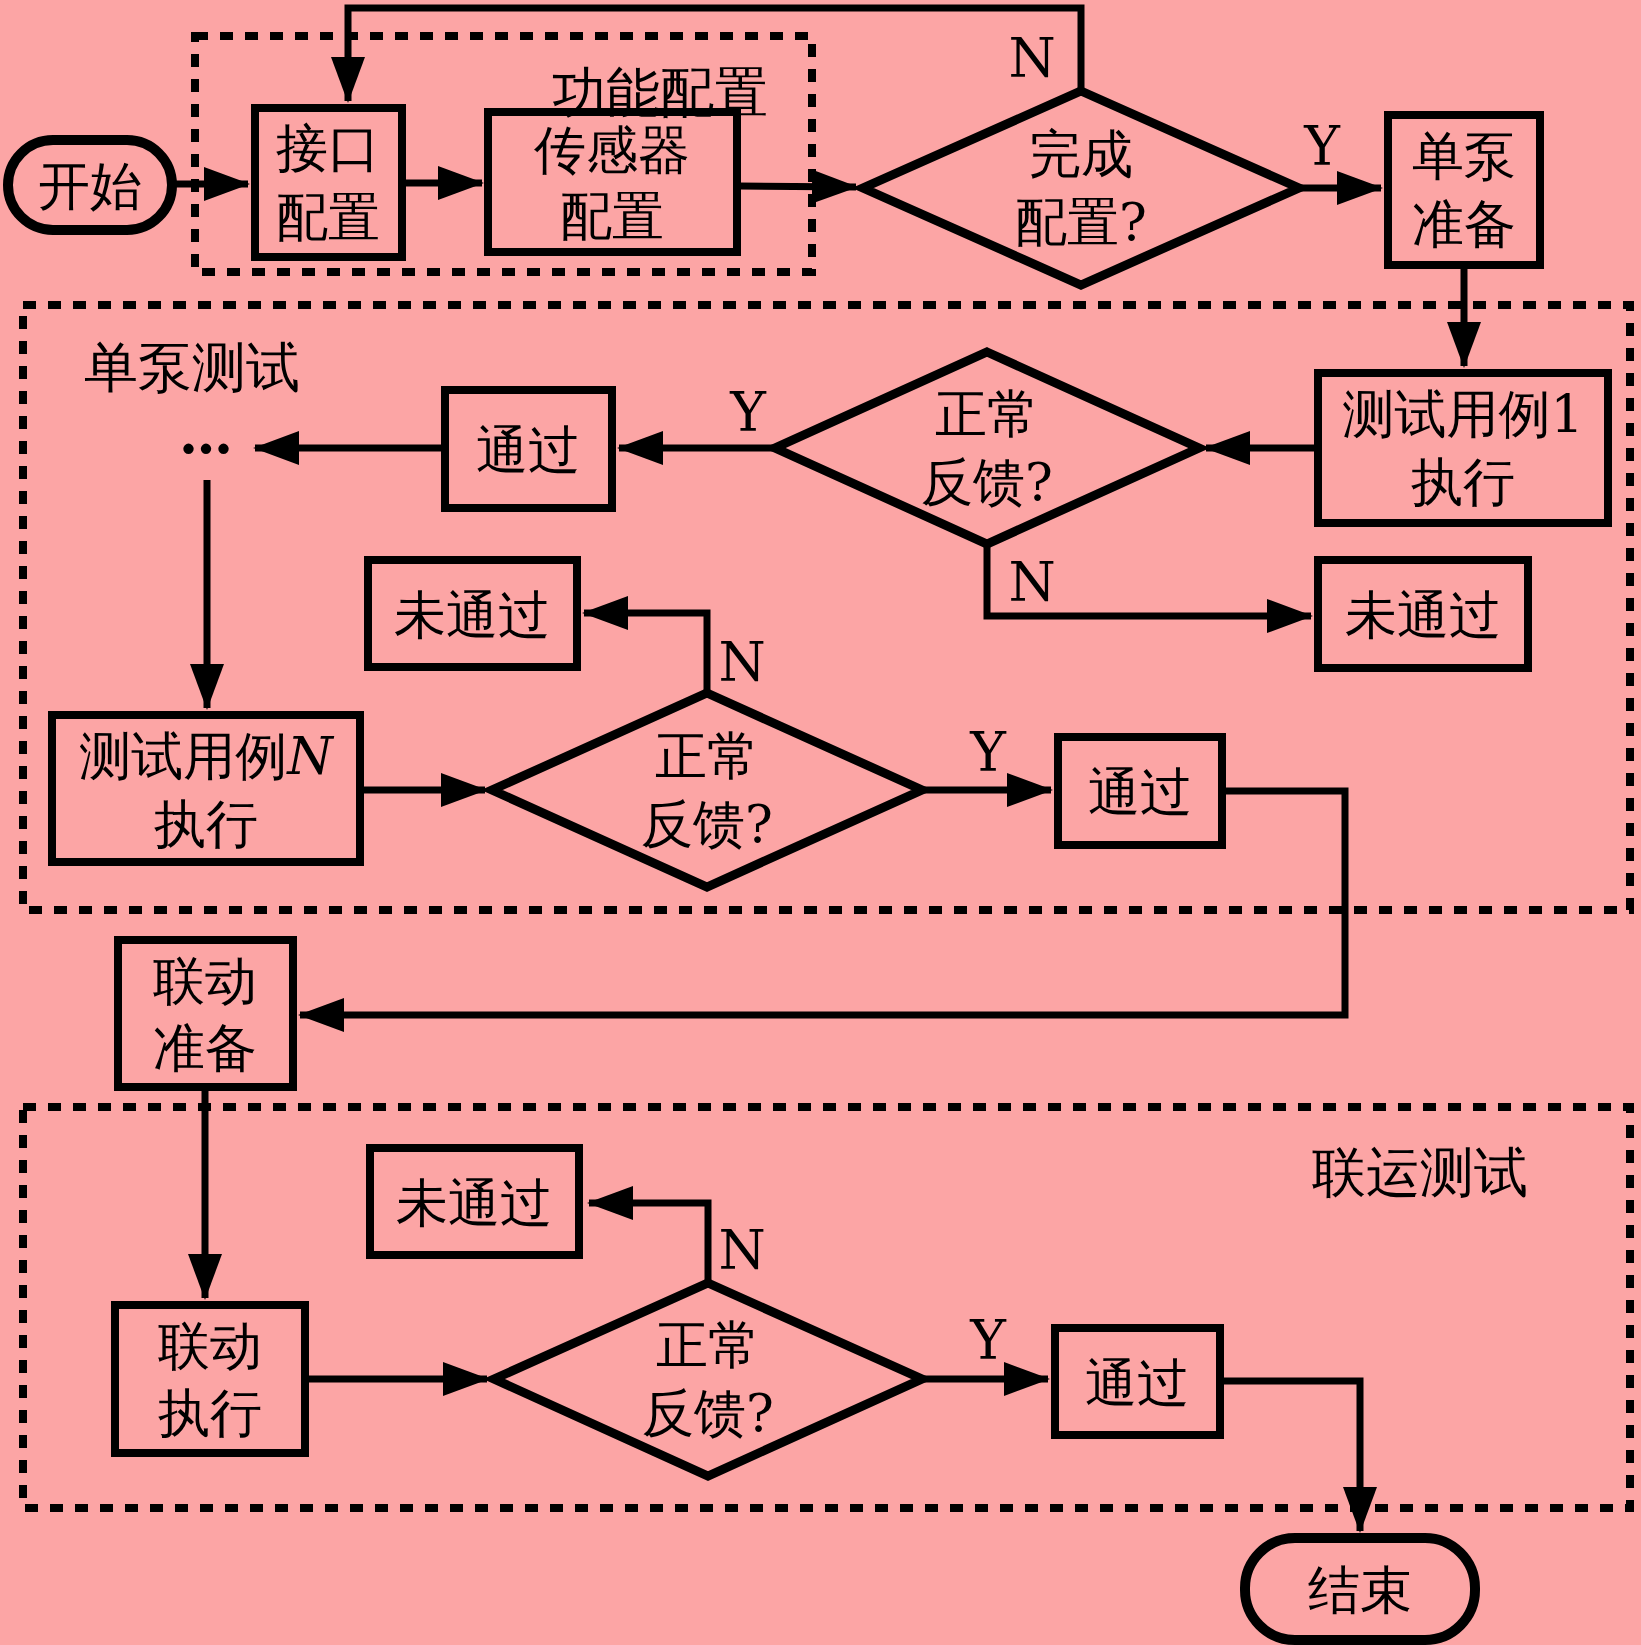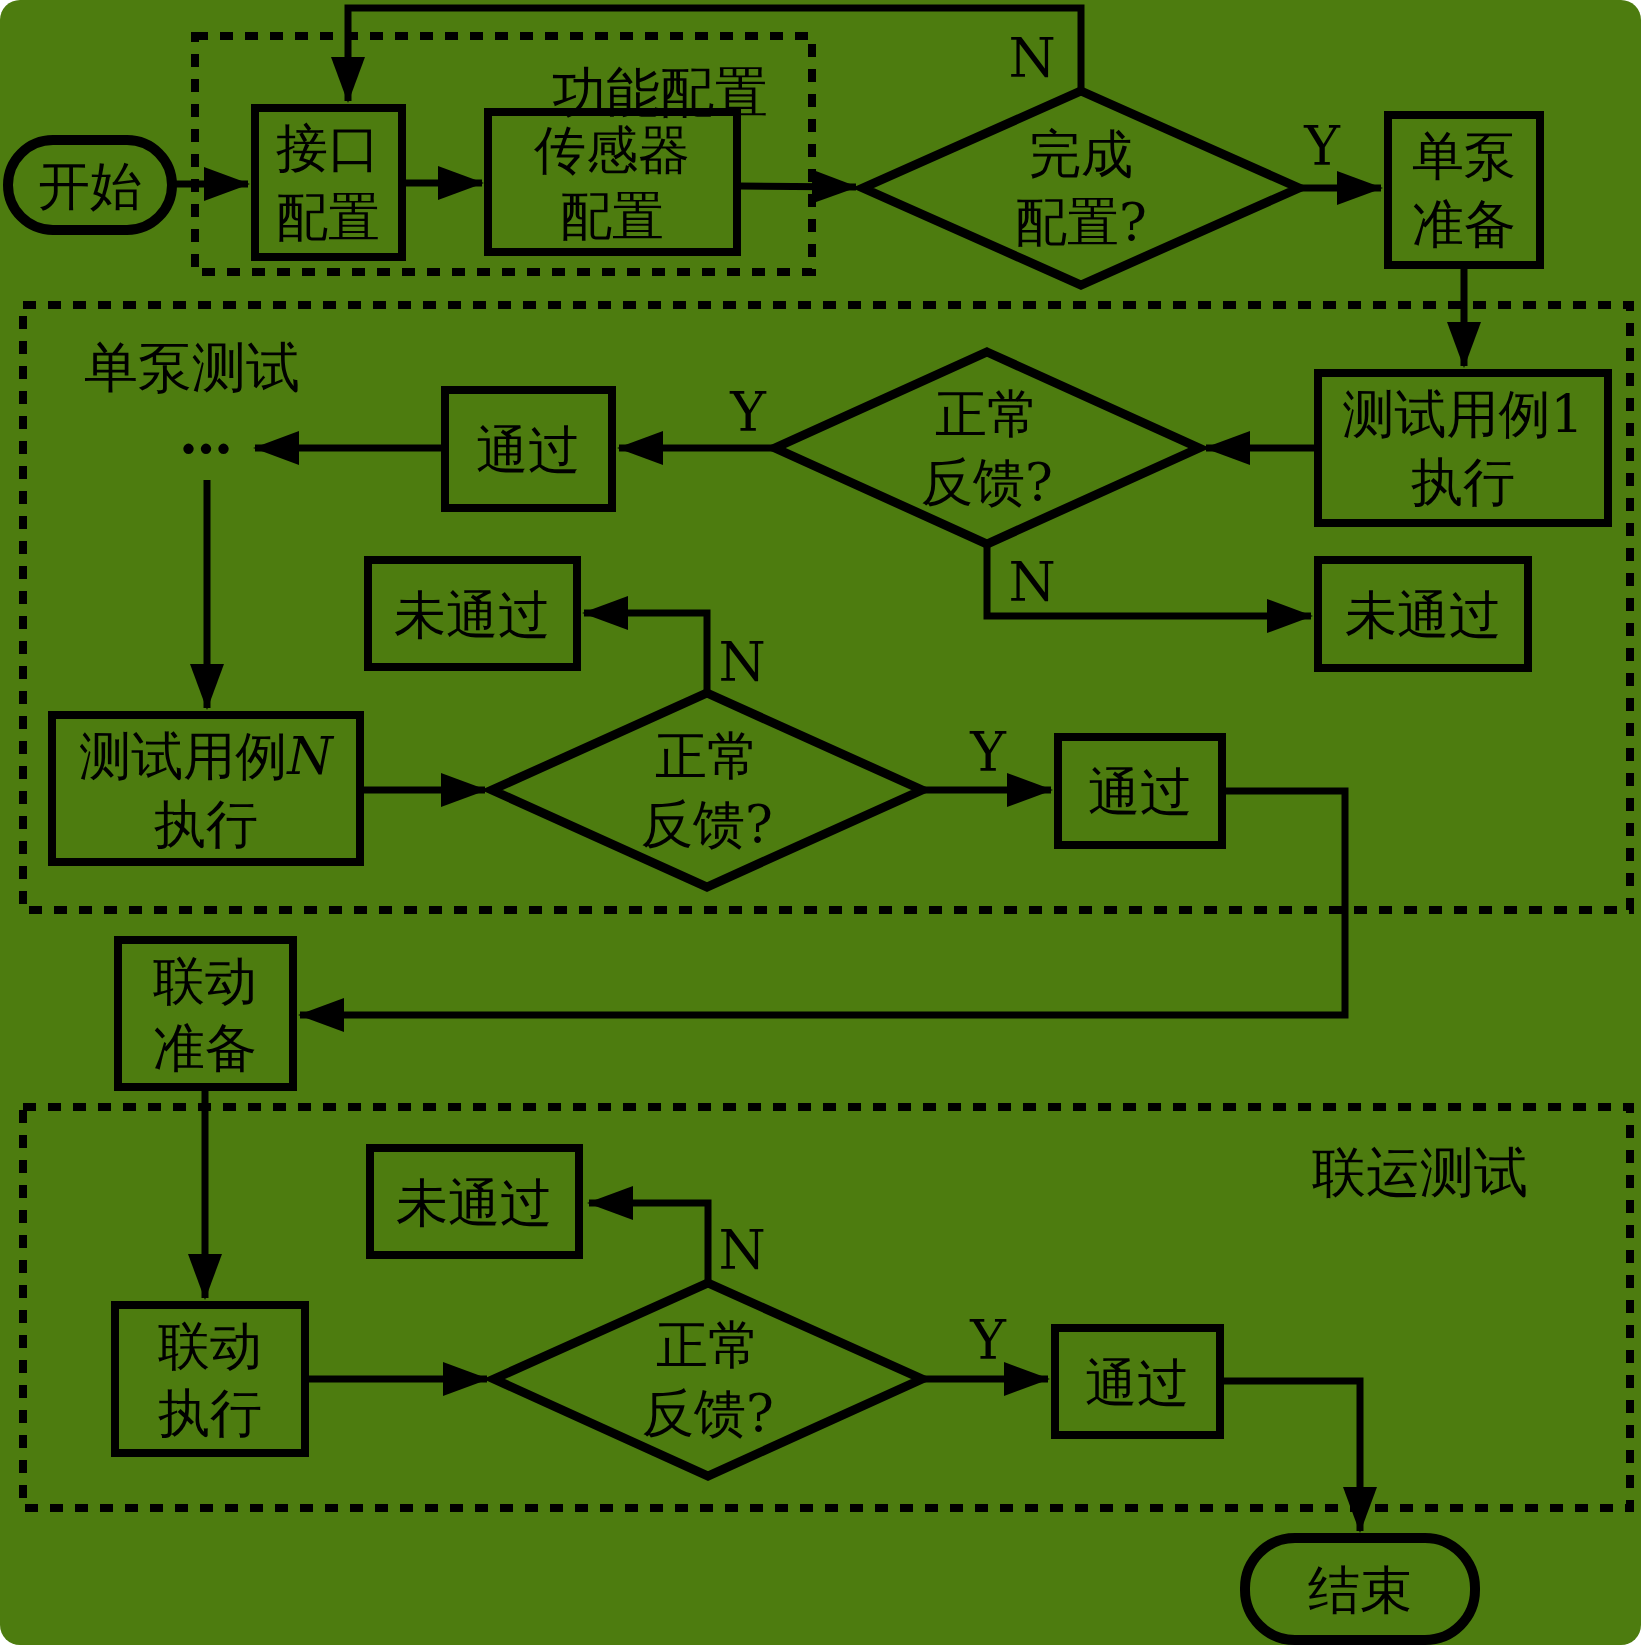--- a/index.html
+++ b/index.html
@@ -1,16 +1,16 @@
 <!DOCTYPE html>
 <html><head>
 <meta charset="utf-8">
 <style>
   html,body{margin:0;padding:0;background:#ffffff;}
-  .stage{width:1641px;height:1645px;position:relative;background:#4d7c0f;border-radius:20px;}
+  .stage{width:1641px;height:1645px;position:relative;background:#fca5a5;}
   svg{display:block;}
   svg text{
     font-family:"DejaVu Serif","Liberation Serif",serif;
     fill:#000000;
   }
   .node-text{font-size:52px;text-anchor:middle;}
   .group-label{font-size:54px;text-anchor:middle;}
   .yn-label{font-size:54px;text-anchor:middle;}
   .dots{font-size:56px;font-weight:bold;text-anchor:middle;letter-spacing:-2px;}
   .solid-box{fill:none;stroke:#000;stroke-width:8;}

